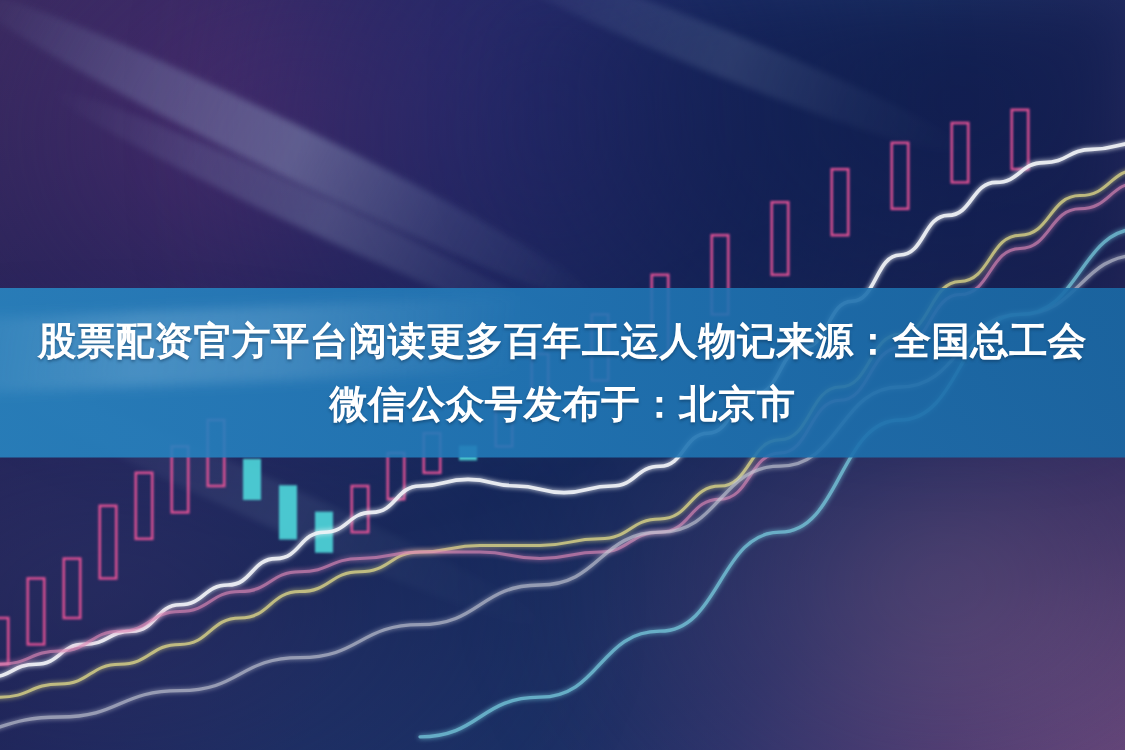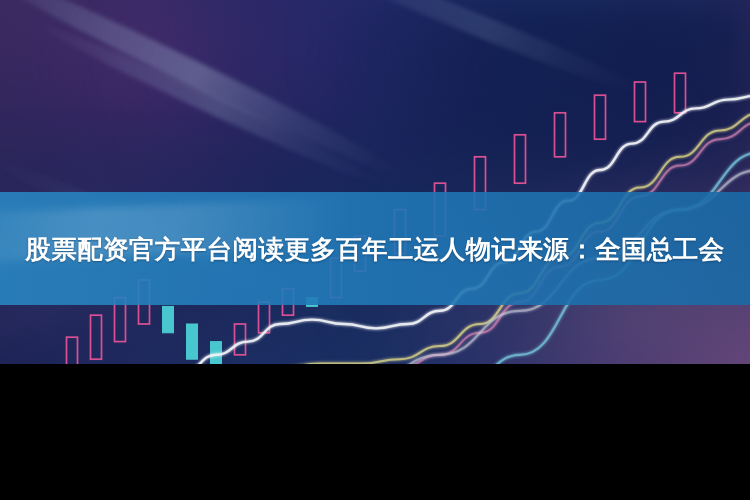--- a/index.html
+++ b/index.html
@@ -3,21 +3,21 @@
 <meta charset="utf-8">
 <style>
   html, body {
     margin: 0;
     padding: 0;
     background: #000;
   }
   #stage {
     position: relative;
     width: 750px;
-    height: 364px;
+    height: 500px;
     overflow: hidden;
     font-family: "Liberation Sans", "DejaVu Sans", sans-serif;
     background: #1b2258;
   }
 
   
   .bg-base {
     position: absolute;
     inset: 0;
     background:
@@ -257,15 +257,16 @@
         <path d="M -40 473.6 C -20 473.6 -20 464.8 0 464.8 C 20 464.8 20 456 40 456 C 60 456 60 442.8 80 442.8 C 100 442.8 100 429.6 120 429.6 C 140 429.6 140 412 160 412 C 180 412 180 394.4 200 394.4 C 220 394.4 220 381.2 240 381.2 C 260 381.2 260 368 280 368 C 300 368 300 363.6 320 363.6 C 340 363.6 340 363.6 360 363.6 C 380 363.6 380 359.2 400.00000000000006 359.2 C 420 359.2 420 346 440 346 C 460 346 460 324 480 324 C 500 324 500 293.20000000000005 520 293.20000000000005 C 540 293.20000000000005 540 258 560 258 C 580 258 580 222.8 600 222.8 C 620 222.8 620 187.60000000000002 640 187.60000000000002 C 660 187.60000000000002 660 156.8 680 156.8 C 700 156.8 700 130.40000000000003 720 130.40000000000003 C 740 130.40000000000003 740 112.80000000000001 760 112.80000000000001" fill="none" stroke="#e8e08a" stroke-width="2" stroke-linecap="round" stroke-linejoin="round" opacity="0.8" filter="url(#glowline)"></path>
         <path d="M -40 447.2 C -20 447.2 -20 442.8 0 442.8 C 20 442.8 20 434 40 434 C 60 434 60 420.8 80 420.8 C 100 420.8 100 407.6 120 407.6 C 140 407.6 140 394.4 160 394.4 C 180 394.4 180 381.2 200 381.2 C 220 381.2 220 372.4 240 372.4 C 260 372.4 260 368 280 368 C 300 368 300 368 320 368 C 340 368 340 372.4 360 372.4 C 380 372.4 380 368 400.00000000000006 368 C 420 368 420 354.79999999999995 440 354.79999999999995 C 460 354.79999999999995 460 332.8 480 332.8 C 500 332.8 500 302 520 302 C 540 302 540 266.79999999999995 560 266.79999999999995 C 580 266.79999999999995 580 231.60000000000002 600 231.60000000000002 C 620 231.60000000000002 620 196.40000000000003 640 196.40000000000003 C 660 196.40000000000003 660 165.60000000000002 680 165.60000000000002 C 700 165.60000000000002 700 139.20000000000005 720 139.20000000000005 C 740 139.20000000000005 740 121.60000000000002 760 121.60000000000002" fill="none" stroke="#e08ab8" stroke-width="2" stroke-linecap="round" stroke-linejoin="round" opacity="0.72" filter="url(#glowline)"></path>
         <path d="M -40 491.2 C 0 491.2 0 478 40 478 C 80 478 80 460.4 120 460.4 C 160 460.4 160 438.4 200 438.4 C 240 438.4 240 416.4 280 416.4 C 320 416.4 320 390 360 390 C 400 390 400 354.79999999999995 440 354.79999999999995 C 480 354.79999999999995 480 310.8 520 310.8 C 560 310.8 560 258 600 258 C 640 258 640 209.59999999999997 680 209.59999999999997 C 720 209.59999999999997 720 170 760 170" fill="none" stroke="#c9ccd8" stroke-width="2.2" stroke-linecap="round" stroke-linejoin="round" opacity="0.7" filter="url(#glowline)"></path>
         <path d="M 280 491.2 C 320 491.2 320 464.8 360 464.8 C 400 464.8 400 420.8 440 420.8 C 480 420.8 480 354.79999999999995 520 354.79999999999995 C 560 354.79999999999995 560 280 600 280 C 640 280 640 209.59999999999997 680 209.59999999999997 C 720 209.59999999999997 720 152.39999999999998 760 152.39999999999998" fill="none" stroke="#7fd8e8" stroke-width="2.2" stroke-linecap="round" stroke-linejoin="round" opacity="0.75" filter="url(#glowline)"></path>
       </g>
   </svg>
 
   <div class="banner">
     <div class="banner-sheen"></div>
     <div class="banner-text">股票配资官方平台阅读更多百年工运人物记来源：全国总工会</div>
+    <div class="banner-text">微信公众号发布于：北京市</div>
   </div>
 
 </div>
 
 </body></html>

